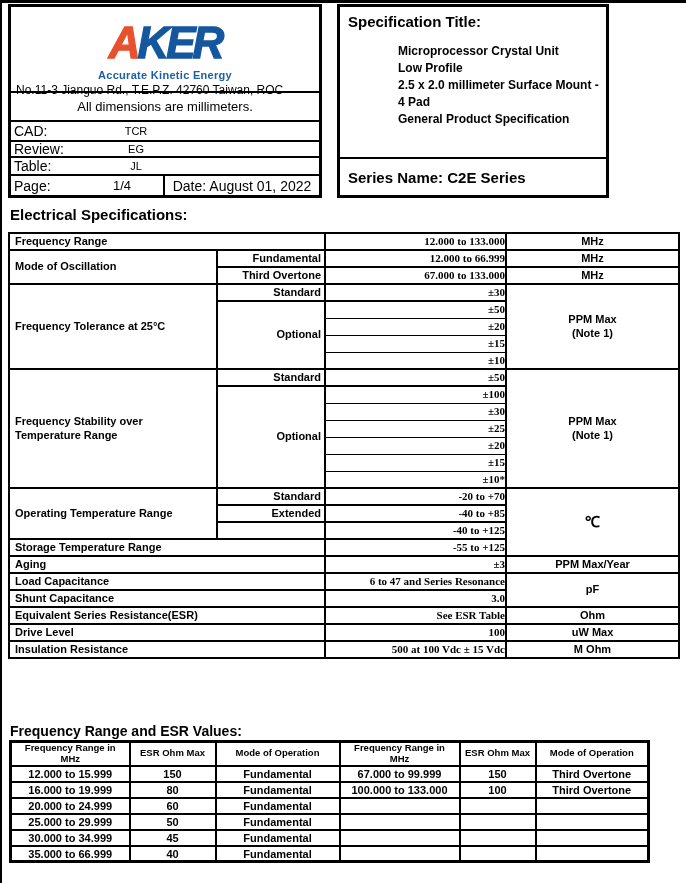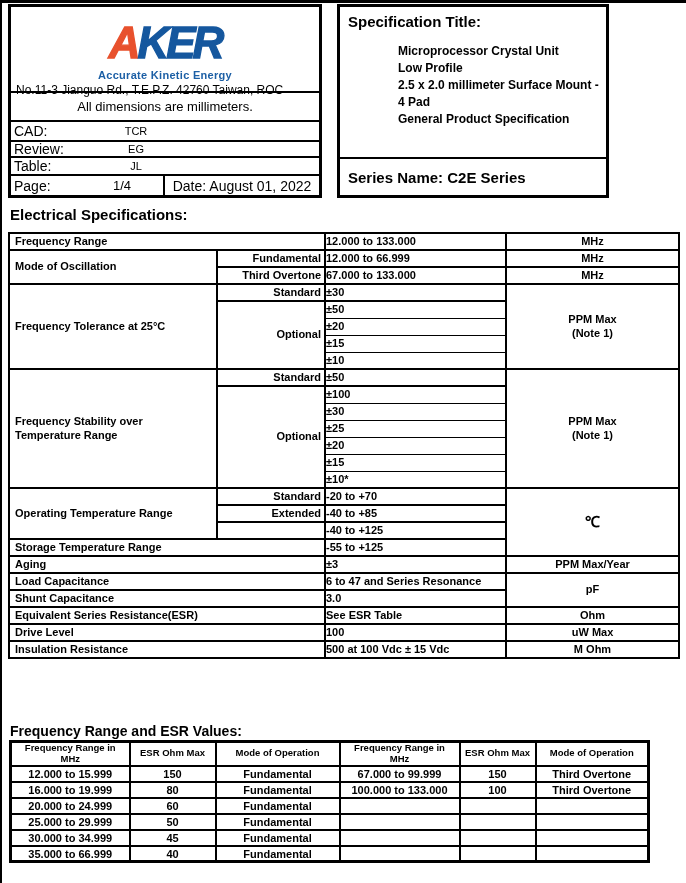--- a/index.html
+++ b/index.html
@@ -62,21 +62,21 @@
     padding:10px 8px 9px 8px;
   }
 
   
   .elec-heading { position:absolute; left:10px; top:206px; font-size:15px; font-weight:bold; }
   table { border-collapse:collapse; table-layout:fixed; }
   .elec-table { position:absolute; left:8px; top:232px; width:670px; font-size:11px; font-weight:bold; }
   .elec-table td { border:2px solid #000; height:17px; line-height:1.2; overflow:hidden; }
   .elec-table td.lab { text-align:left; padding-left:5px; }
   .elec-table td.sub { text-align:right; padding-right:3px; }
-  .elec-table td.val { text-align:left; }
+  .elec-table td.val { text-align:right;font-family:Liberation Serif, serif; }
   .elec-table td.unit { text-align:center; }
   .elec-table td.vo { border-top-width:1px; border-bottom-width:1px; }
   .pre { white-space:pre-line; }
   .degc { font-size:15px; font-weight:bold; }
 
   
   .esr-heading { position:absolute; left:10px; top:723px; font-size:14px; font-weight:bold; }
   .esr-table {
     position:absolute; left:9px; top:740px; width:638px;
     border:3px solid #000; font-weight:bold;

